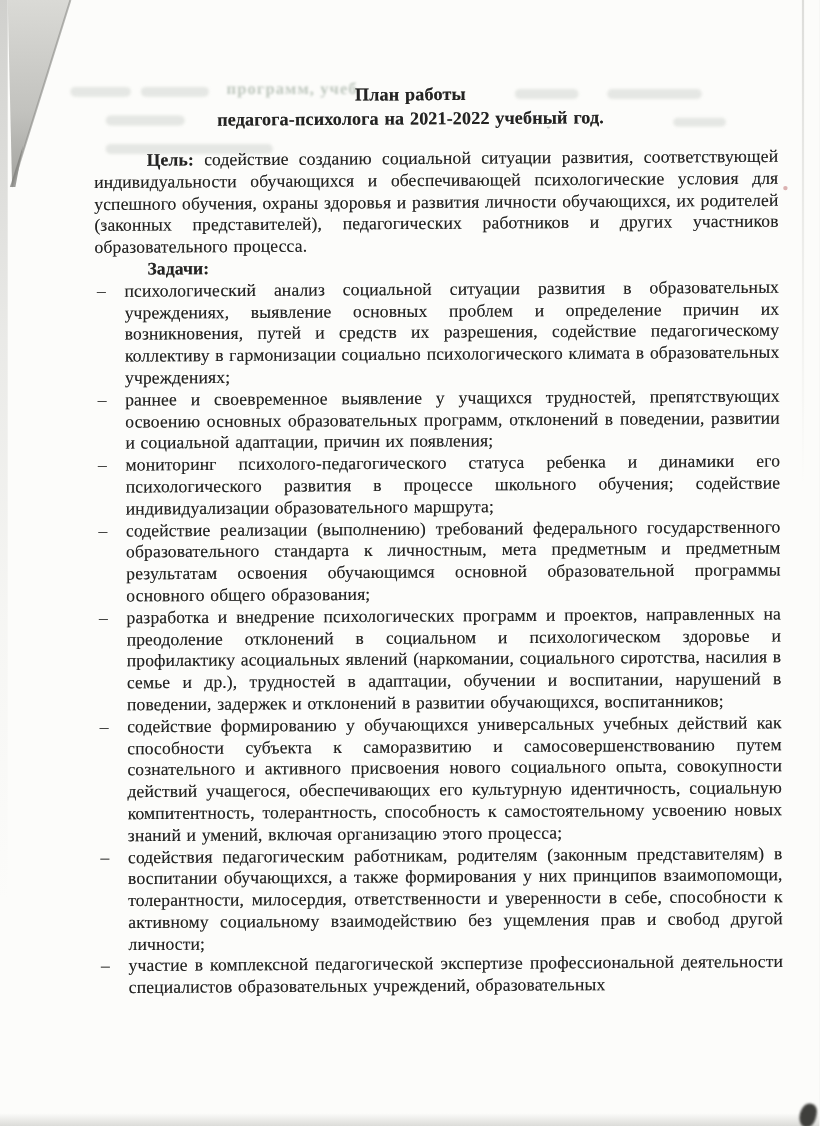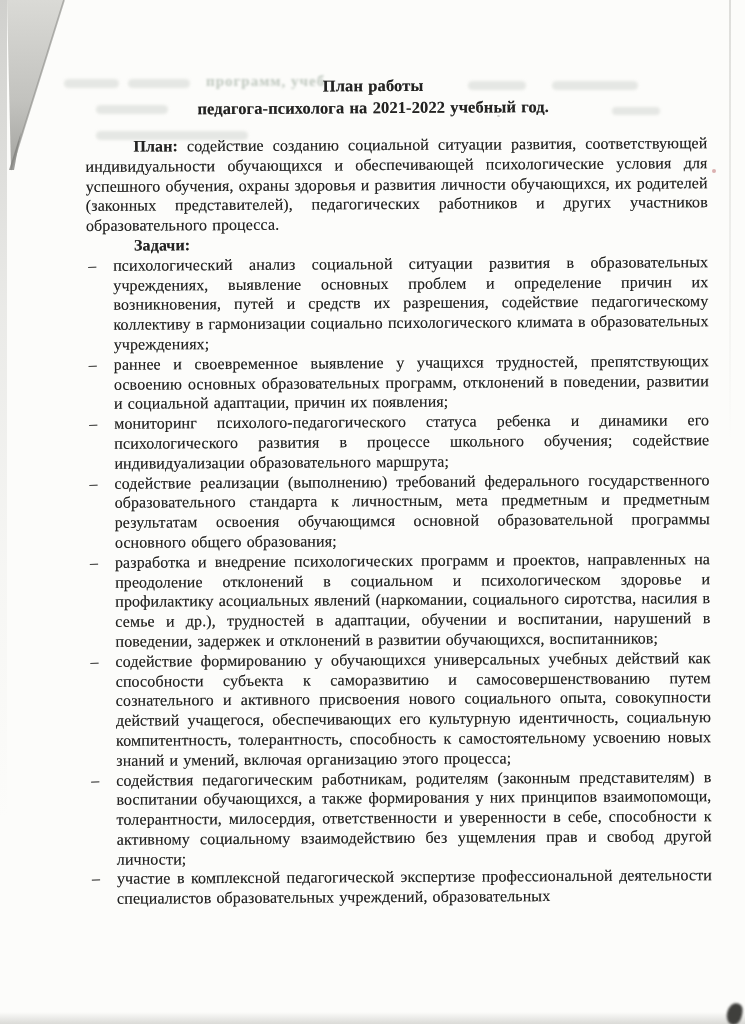--- a/index.html
+++ b/index.html
@@ -99,21 +99,21 @@
   <div class="ghost-blob gb3"></div>
   <div class="ghost-blob gb4"></div>
   <div class="ghost-blob gb5"></div>
   <div class="ghost-blob gb6"></div>
   <div class="ghost-blob gb7"></div>
 
   <div class="content">
     <div class="title-line">План работы</div>
     <div class="title-line">педагога-психолога на 2021-2022 учебный год.</div>
 
-    <p class="goal"><span class="bold">План:</span> <span>содействие созданию социальной ситуации развития, соответствующей индивидуальности обучающихся и обеспечивающей психологические условия для успешного обучения, охраны здоровья и развития личности обучающихся, их родителей (законных представителей), педагогических работников и других участников образовательного процесса.</span></p>
+    <p class="goal"><span class="bold">Цель:</span> <span>содействие созданию социальной ситуации развития, соответствующей индивидуальности обучающихся и обеспечивающей психологические условия для успешного обучения, охраны здоровья и развития личности обучающихся, их родителей (законных представителей), педагогических работников и других участников образовательного процесса.</span></p>
 
     <div class="tasks-label">Задачи:</div>
 
     <ul class="tasks">
       <li><span class="dash">–</span><span class="task-text">психологический анализ социальной ситуации развития в образовательных учреждениях, выявление основных проблем и определение причин их возникновения, путей и средств их разрешения, содействие педагогическому коллективу в гармонизации социально психологического климата в образовательных учреждениях;</span></li>
       <li><span class="dash">–</span><span class="task-text">раннее и своевременное выявление у учащихся трудностей, препятствующих освоению основных образовательных программ, отклонений в поведении, развитии и социальной адаптации, причин их появления;</span></li>
       <li><span class="dash">–</span><span class="task-text">мониторинг психолого-педагогического статуса ребенка и динамики его психологического развития в процессе школьного обучения; содействие индивидуализации образовательного маршрута;</span></li>
       <li><span class="dash">–</span><span class="task-text">содействие реализации (выполнению) требований федерального государственного образовательного стандарта к личностным, мета предметным и предметным результатам освоения обучающимся основной образовательной программы основного общего образования;</span></li>
       <li><span class="dash">–</span><span class="task-text">разработка и внедрение психологических программ и проектов, направленных на преодоление отклонений в социальном и психологическом здоровье и профилактику асоциальных явлений (наркомании, социального сиротства, насилия в семье и др.), трудностей в адаптации, обучении и воспитании, нарушений в поведении, задержек и отклонений в развитии обучающихся, воспитанников;</span></li>
       <li><span class="dash">–</span><span class="task-text">содействие формированию у обучающихся универсальных учебных действий как способности субъекта к саморазвитию и самосовершенствованию путем сознательного и активного присвоения нового социального опыта, совокупности действий учащегося, обеспечивающих его культурную идентичность, социальную компитентность, толерантность, способность к самостоятельному усвоению новых знаний и умений, включая организацию этого процесса;</span></li>

